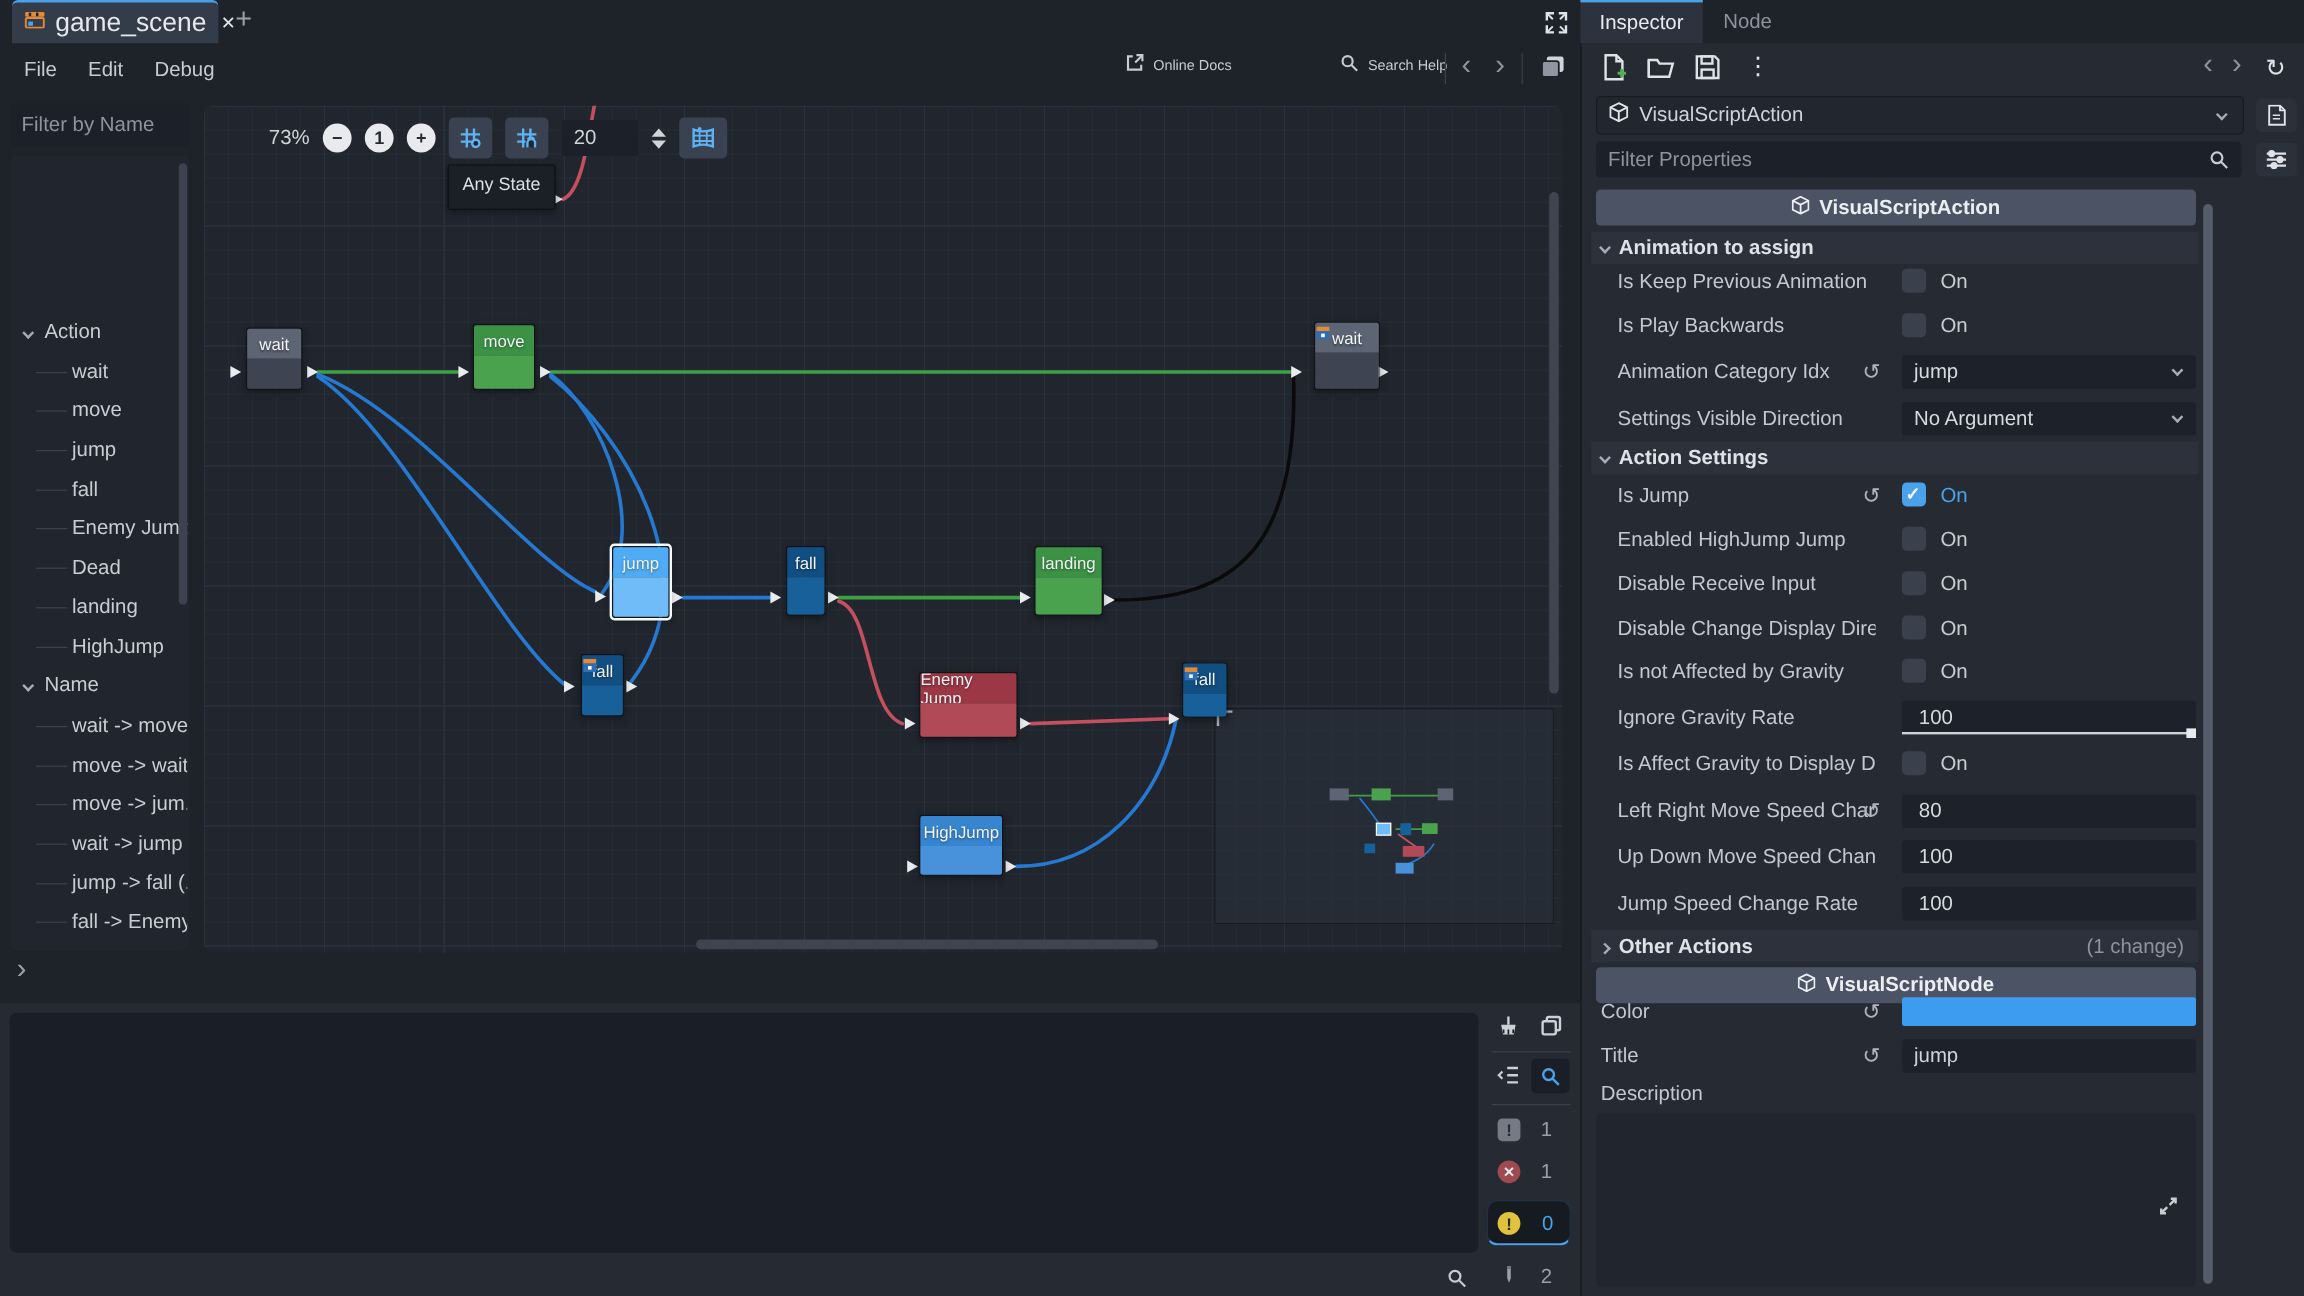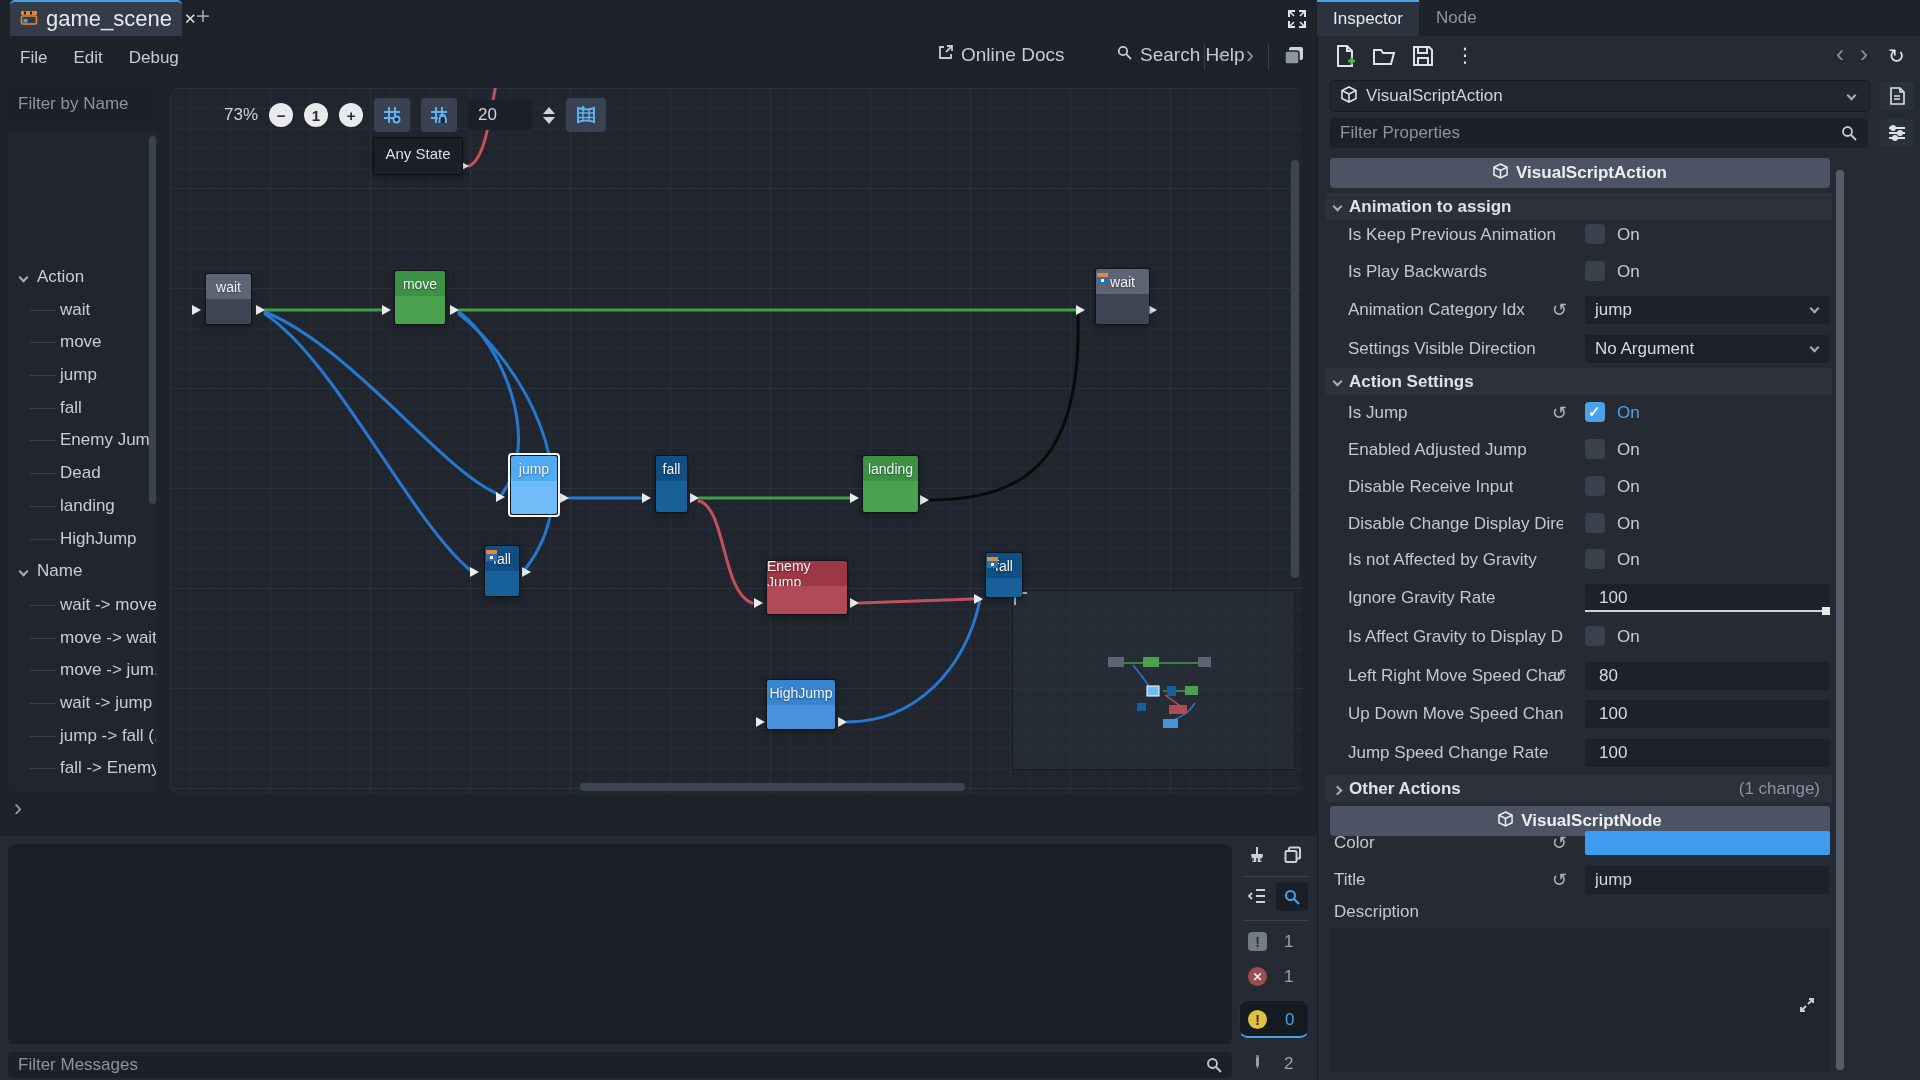--- a/index.html
+++ b/index.html
@@ -11,21 +11,21 @@
   .input::placeholder{color:#8d939f}
   .chev{display:inline-block;width:7px;height:7px;border-right:2px solid #a6adb8;border-bottom:2px solid #a6adb8;transform:rotate(45deg)}
   .chev.r{transform:rotate(-45deg)}
   .dim{color:#8d939f}
   
   .scene-tab{left:10px;top:0;width:172px;height:36px;background:#343b49;border-top:2px solid #4aa2ea;border-radius:5px 5px 0 0;display:flex;align-items:center;gap:8px;padding:0 10px}
   .itab{height:36px;display:flex;align-items:center;padding:0 16px;font-size:17px}
   .itab.active{background:#2c333f;border-top:2px solid #4aa2ea;color:#e8eaee}
   
   .menu-item{font-size:17px;color:#c7cad1;margin-right:26px}
-  .linkbtn{display:flex;align-items:center;gap:7px;font-size:19px;color:#c7cad1}
+  .linkbtn{display:flex;align-items:center;gap:7px;font-size:12px;color:#c7cad1}
   
   .trow{position:absolute;left:0;width:148px;height:28px;display:flex;align-items:center;font-size:17px;color:#c9ccd3;white-space:nowrap;overflow:hidden}
   .tline{position:absolute;left:22px;width:26px;height:1px;background:#3a414c}
   
   .gnode{position:absolute;border:1px solid rgba(0,0,0,.5);border-radius:2px;box-shadow:0 2px 6px rgba(0,0,0,.35);display:flex;flex-direction:column}
   .gnode .t{height:25px;display:flex;align-items:center;justify-content:center;font-size:14px;color:#f2f4f7;border-radius:2px 2px 0 0;text-shadow:0 1px 2px rgba(0,0,0,.45);overflow:hidden}
   .gnode .b{flex:1;border-radius:0 0 2px 2px}
   .gnode.sel{outline:2px solid #f7f8fa}
   .gnode.plain{background:#1b1f26;border-color:#0d1014;align-items:center;padding-top:7px}
   .gnode.plain span{font-size:15px;color:#dcdfe5}
@@ -366,21 +366,20 @@
       </div>
     <div class="b" style="background: rgb(23, 96, 153);"></div>
   </div>
 
   <div class="abs" style="left:1121px;top:72px;width:8px;height:418px;background:#3e4450;border-radius:4px"></div>
   <div class="abs" style="left:410px;top:695px;width:385px;height:8px;background:#3e4450;border-radius:4px"></div>
 </div>
 
 <div class="abs" style="left:0;top:836px;width:1317px;height:244px;background:#262b33">
   <div class="abs" style="left:8px;top:8px;width:1224px;height:200px;background:#1a1f27;border-radius:6px"></div>
-  <input class="abs input" style="left: 8px; top: 216px; width: 1224px; height: 26px; color: rgb(201, 204, 211);" placeholder="Filter Messages">
   <span class="abs" style="left:1205px;top:220px"><svg width="18" height="18" viewBox="0 0 18 18" fill="none" stroke="#c9ccd3" stroke-width="1.8">
         <circle cx="7.5" cy="7.5" r="4.5"></circle>
         <path d="M11 11 16 16"></path>
       </svg></span>
 
   <span class="abs" style="left:1247px;top:9px"><svg width="20" height="20" viewBox="0 0 20 20" fill="none" stroke="#ccd0d7" stroke-width="2">
         <path d="M10 2v7"></path>
         <path d="M4 9h12l-1.5 8h-9z" fill="#ccd0d7" stroke="none"></path>
         <path d="M6 13v3M10 13v4M14 13v3" stroke="#1a1f27" stroke-width="1.4"></path>
       </svg></span>
@@ -517,21 +516,21 @@
     <span>Action Settings</span>
   </div>
 
 <div class="irow" style="top:399px">
   <span class="ilabel">Is Jump</span>
   <span class="revert">↺</span>
   <span class="checkbox on"></span>
     <span class="onlab blue">On</span>
 </div>
 <div class="irow" style="top:436px">
-  <span class="ilabel">Enabled Adjusted Jump</span>
+  <span class="ilabel">Enabled HighJump Jump</span>
   <span class="checkbox"></span>
     <span class="onlab">On</span>
 </div>
 <div class="irow" style="top:473px">
   <span class="ilabel">Disable Receive Input</span>
   <span class="checkbox"></span>
     <span class="onlab">On</span>
 </div>
 <div class="irow" style="top:510px">
   <span class="ilabel">Disable Change Display Direction</span>

